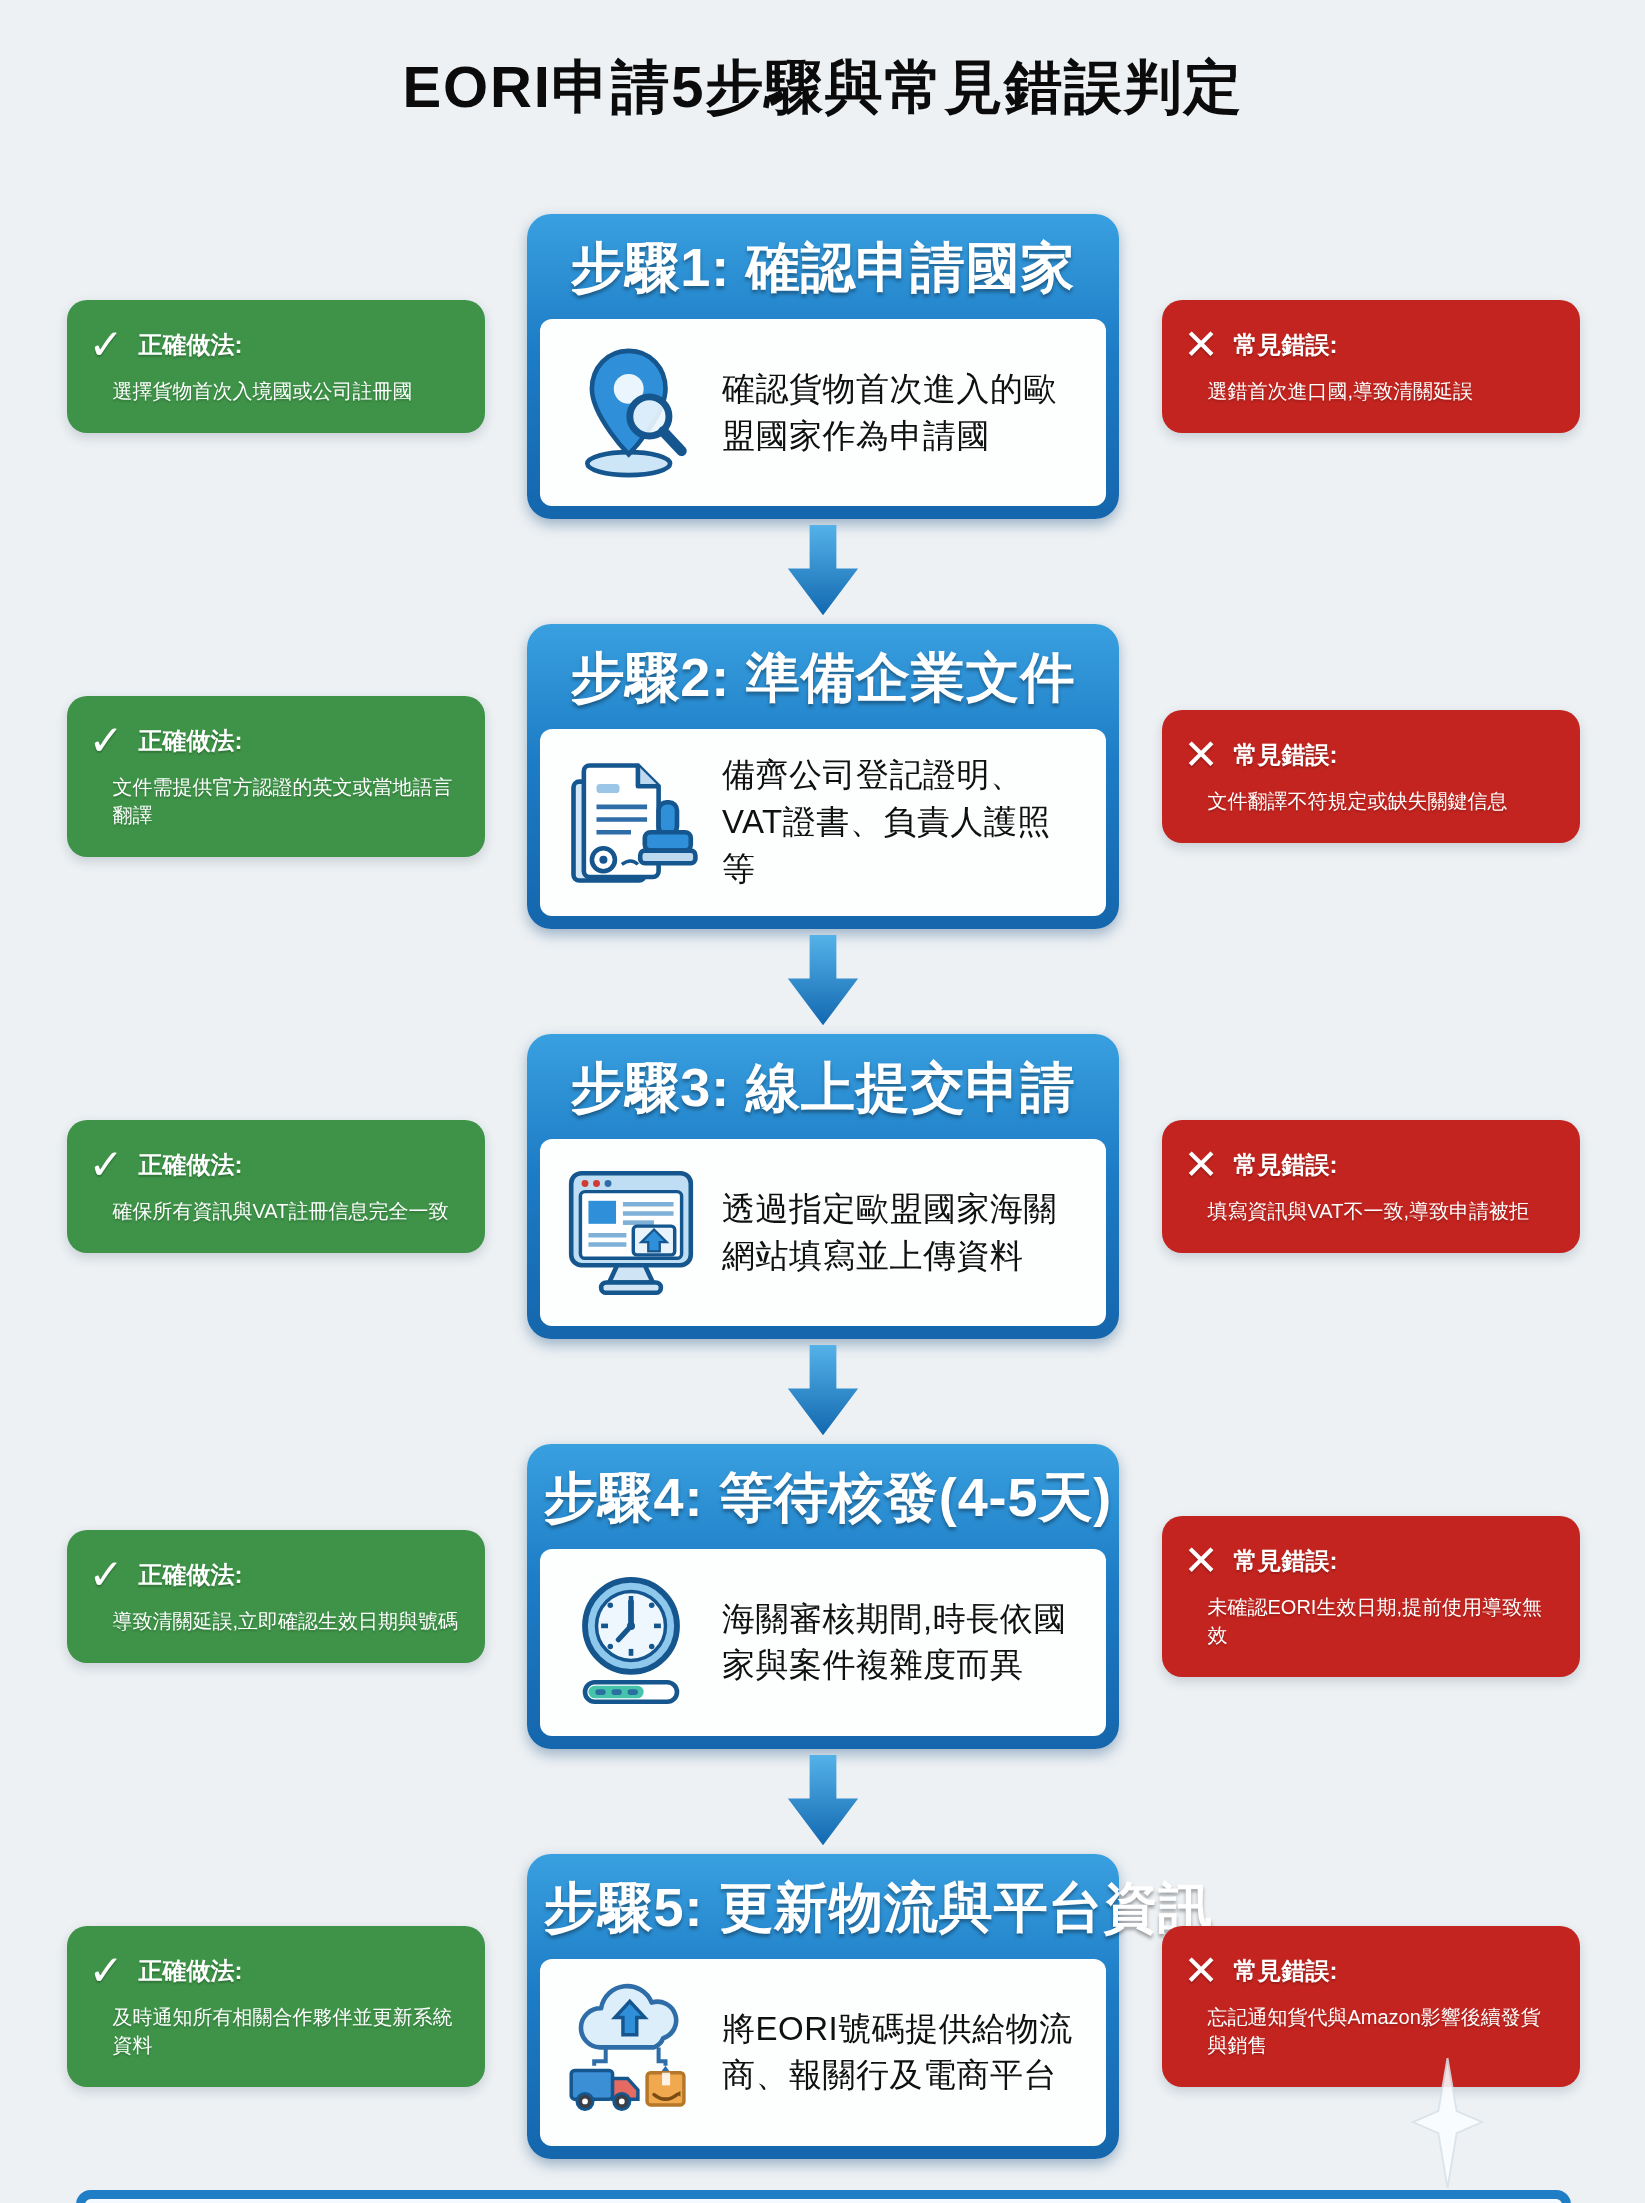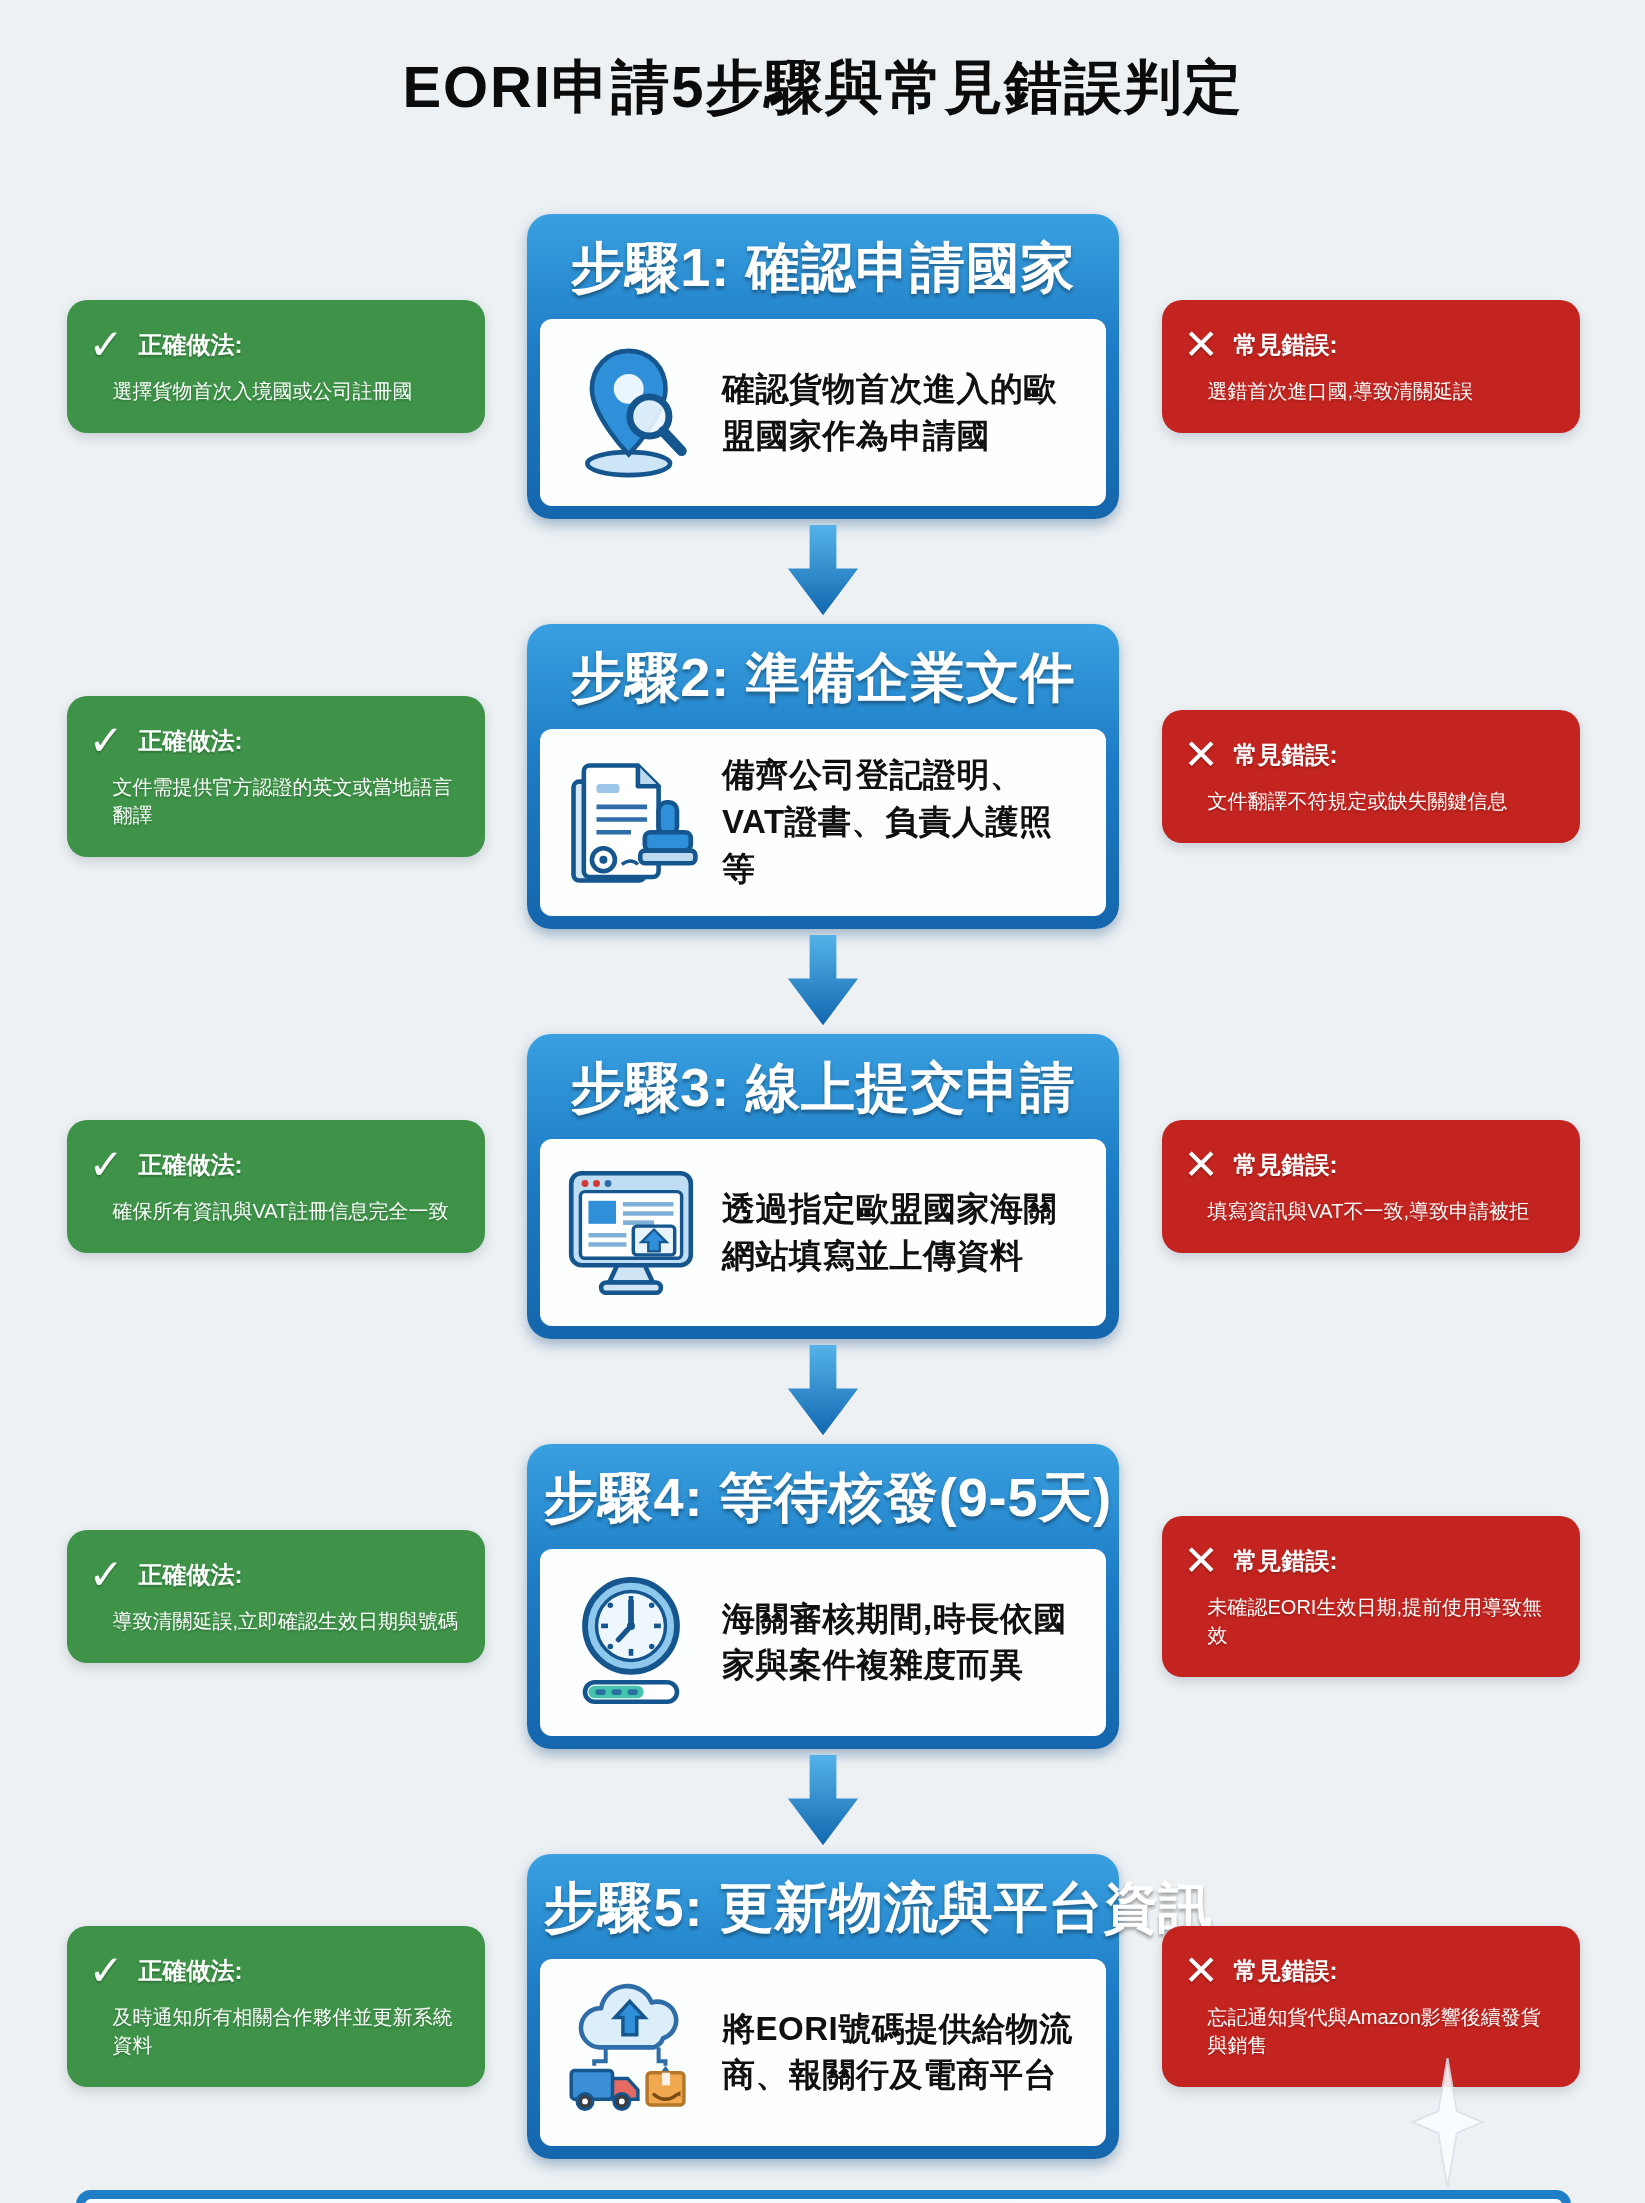--- a/index.html
+++ b/index.html
@@ -45,21 +45,21 @@
     padding:18.4px 3.7px 13.8px 3.7px;letter-spacing:0.9px;
     text-shadow:0 2.8px 3.7px rgba(0,0,0,.35);white-space:nowrap;
   }
   .card-body{
     background:#fdfefe;border-radius:12px;display:flex;align-items:center;
     gap:22px;padding:20px 22px;min-height:147px;
   }
   .card-icon{width:138px;height:138px;flex:0 0 138px;}
   .card-icon svg{width:100%;height:100%;display:block;}
   .card-text{
-    font-size:33px;font-weight:700;color:#101010;line-height:1.42;
+    font-size:33px;font-weight:400;color:#101010;line-height:1.42;
     max-width:351px;letter-spacing:0.5px;
   }
   
   .arrow-row{margin:6.4px 0;}
   .down-arrow{grid-column:2;justify-self:center;width:108px;height:92px;}
   
   .banner{
     margin:31px auto 0 auto;width:1495px;box-sizing:border-box;height:145px;
     border:9.2px solid #1f7ec6;border-radius:14.7px;
     background:linear-gradient(180deg,#e9f4fd 0%,#d2e7f8 100%);
@@ -220,21 +220,21 @@
 
   <div class="row">
     <div class="side-box green">
       <div class="side-head">
         <span class="mark">✓</span>
         <span class="side-title">正確做法:</span>
       </div>
       <div class="side-text">導致清關延誤,立即確認生效日期與號碼</div>
     </div>
     <div class="card">
-      <div class="card-header">步驟4: 等待核發(9-5天)</div>
+      <div class="card-header">步驟4: 等待核發(4-5天)</div>
       <div class="card-body">
         <span class="card-icon">
           <svg viewBox="0 0 120 120">
             <circle cx="60" cy="46" r="40" fill="#8ec8ec" stroke="#15568e" stroke-width="5"></circle>
             <circle cx="60" cy="46" r="30" fill="#eef7fd" stroke="#15568e" stroke-width="3"></circle>
             <line x1="60" y1="20" x2="60" y2="26" stroke="#15568e" stroke-width="4"></line>
             <line x1="60" y1="66" x2="60" y2="72" stroke="#15568e" stroke-width="4"></line>
             <line x1="34" y1="46" x2="40" y2="46" stroke="#15568e" stroke-width="4"></line>
             <line x1="80" y1="46" x2="86" y2="46" stroke="#15568e" stroke-width="4"></line>
             <circle cx="42" cy="28" r="2.4" fill="#15568e"></circle>

